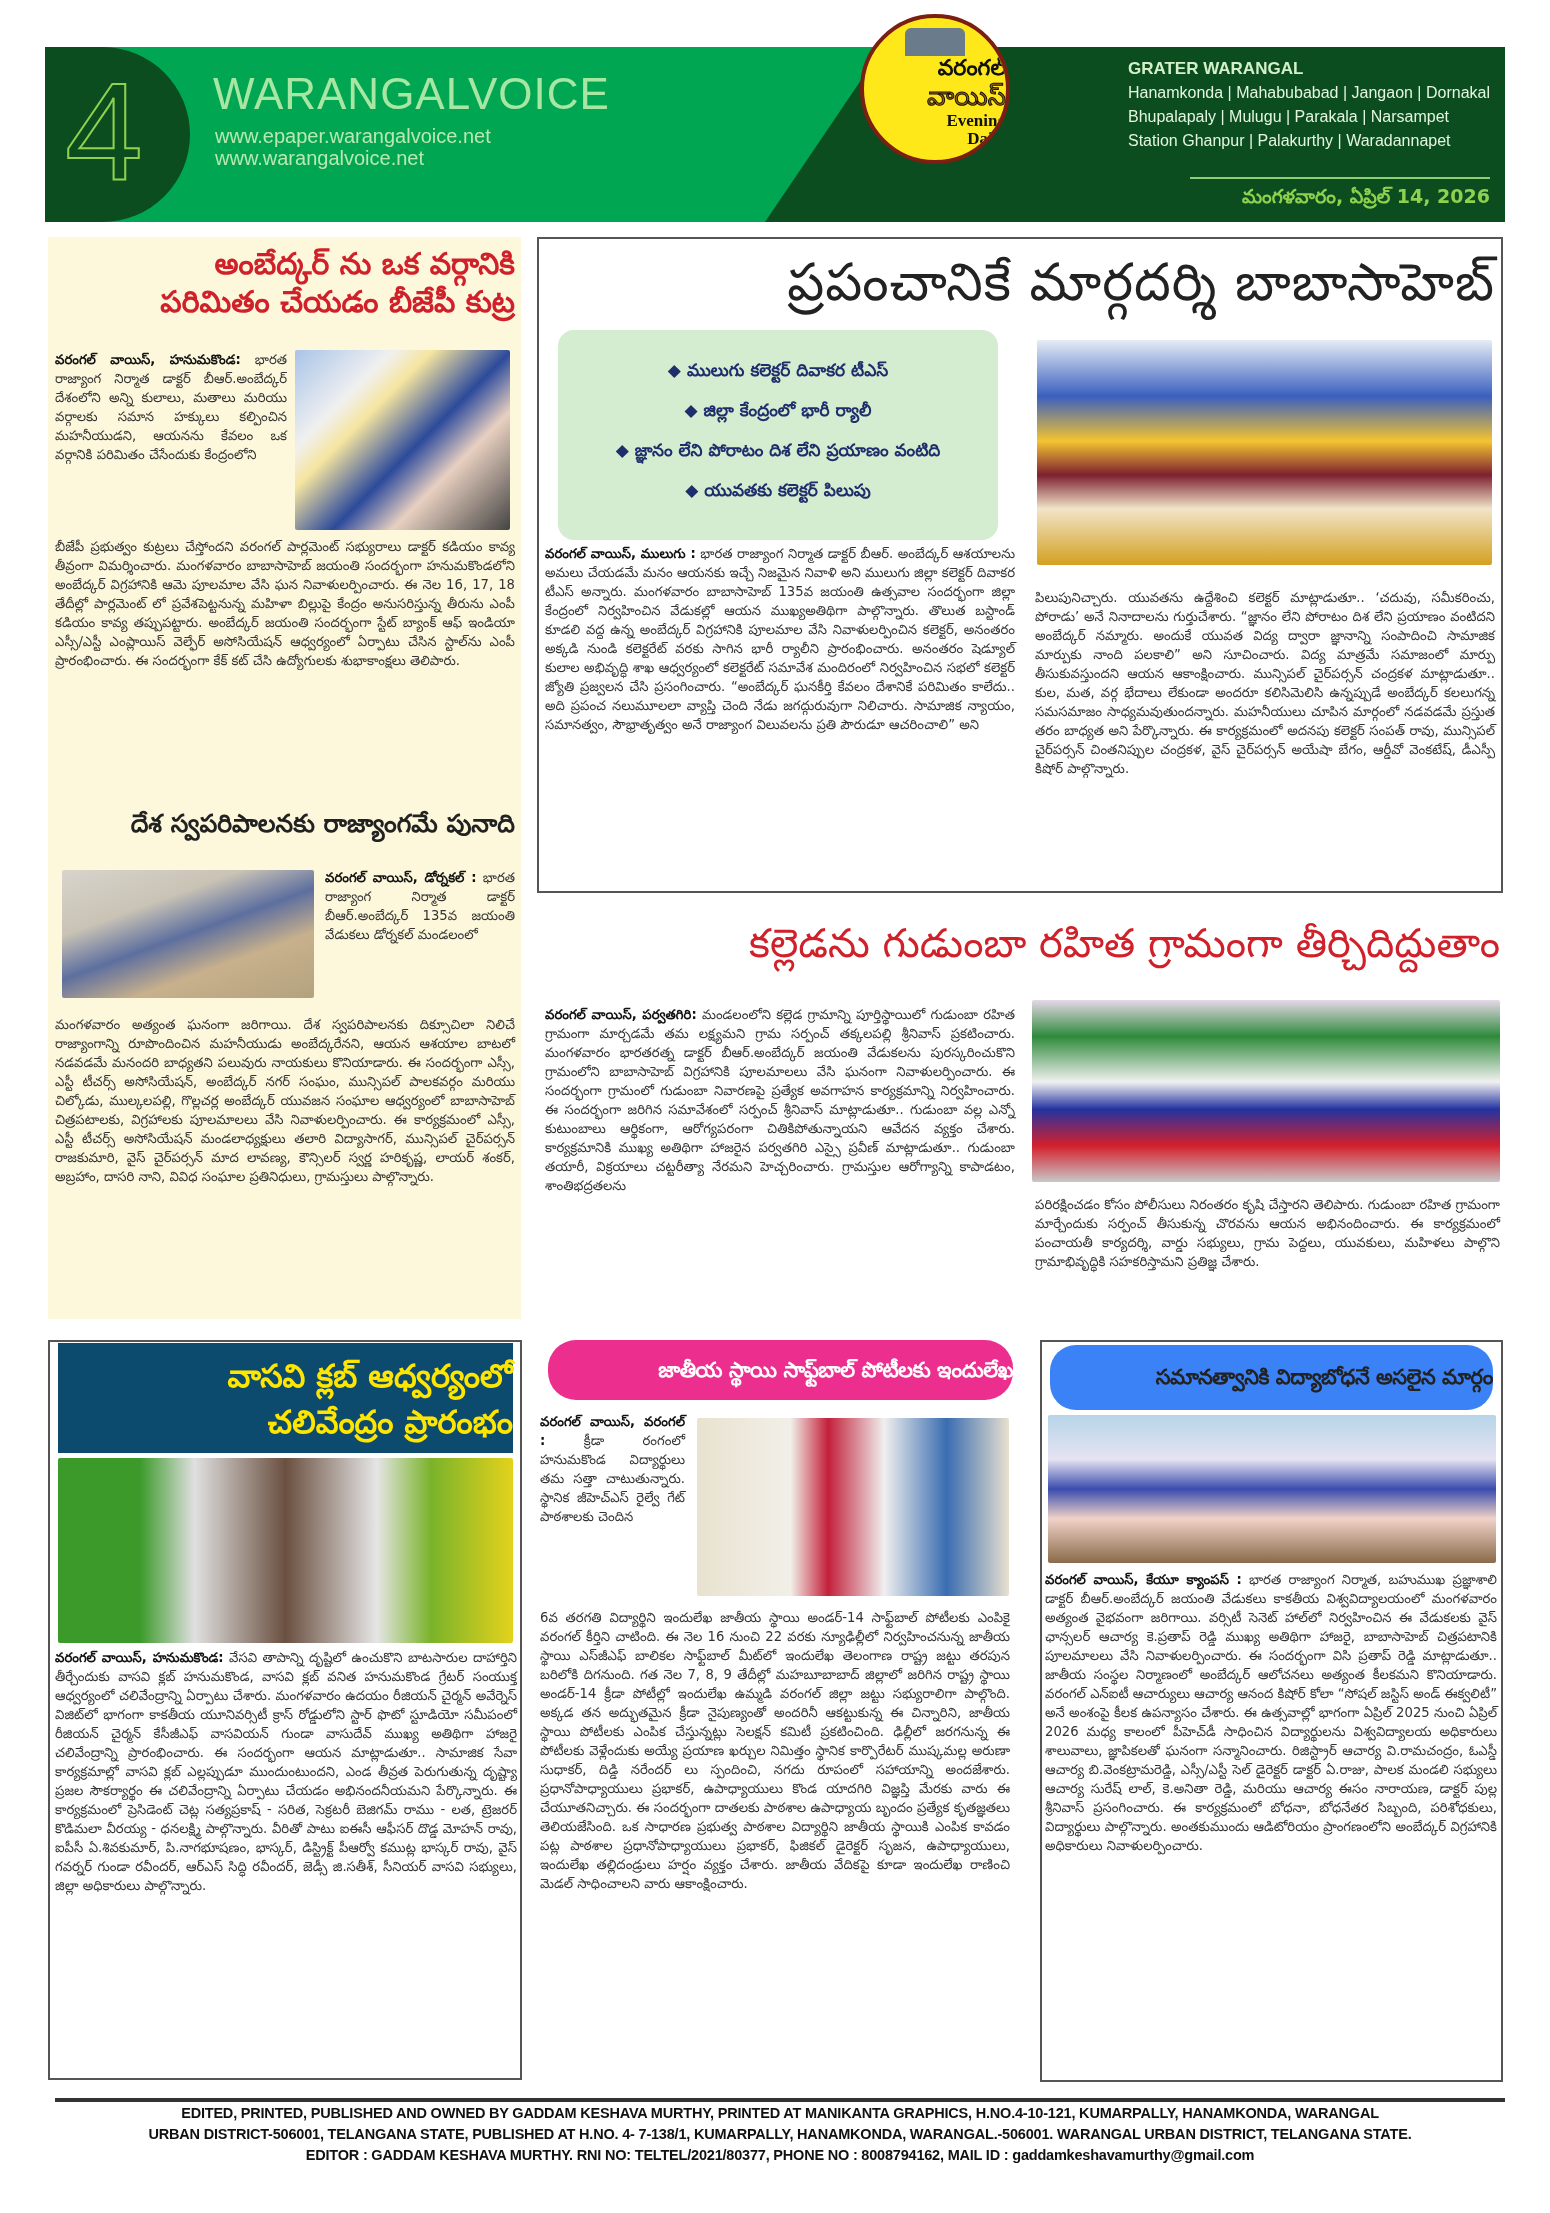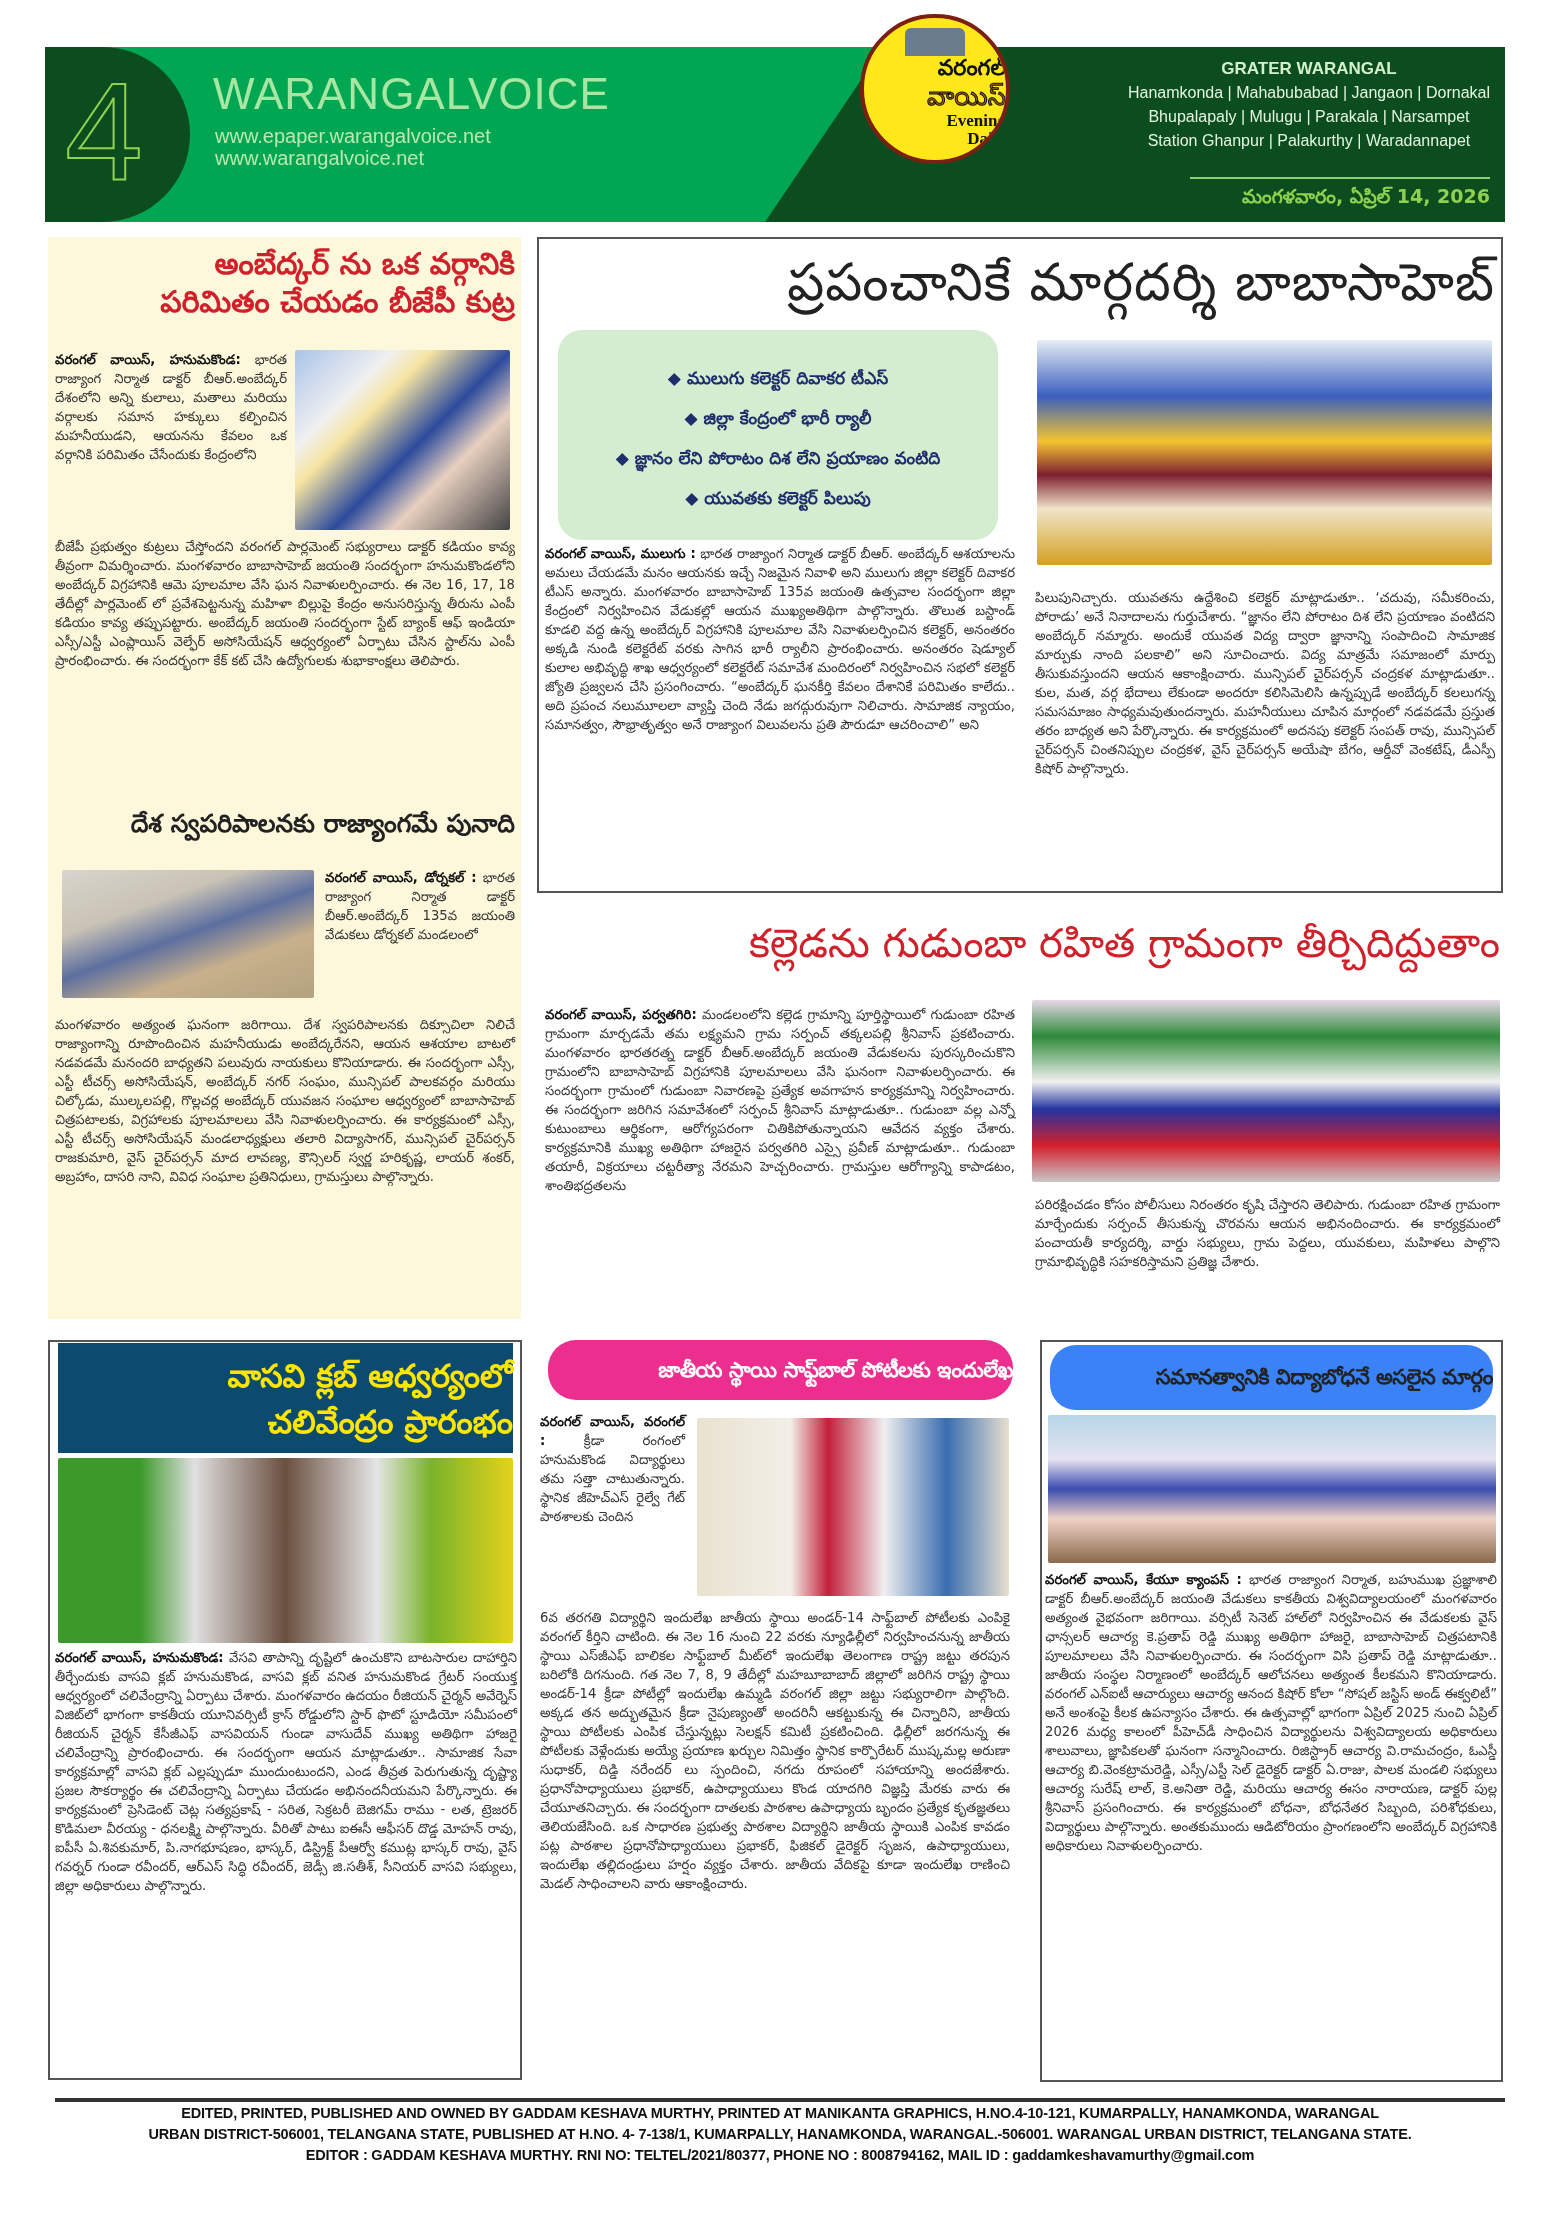--- a/index.html
+++ b/index.html
@@ -11,42 +11,42 @@
 #page-num{left:20px;top:10px;font-family:"Liberation Sans",sans-serif;font-size:140px;line-height:150px;color:#8fd14f;font-weight:300;-webkit-text-stroke:2px #8fd14f;color:transparent}
 #brand{left:168px;top:22px;font-family:"Liberation Sans",sans-serif;font-size:44px;letter-spacing:1px;color:#a8e6a3}
 #url1{left:170px;top:78px;font-family:"Liberation Sans",sans-serif;font-size:20px;color:#b9e9b0}
 #url2{left:170px;top:100px;font-family:"Liberation Sans",sans-serif;font-size:20px;color:#b9e9b0}
 #mh-right{left:720px;top:0;width:740px;height:175px;background:#0b4d1e;clip-path:polygon(16% 0,100% 0,100% 100%,0 100%)}
 #logo{left:860px;top:14px;width:150px;height:150px;border-radius:50%;background:#ffe81a;border:4px solid #7a1f12;text-align:right;overflow:hidden}
 #logo .temple{display:block;margin:10px auto 0;width:60px;height:28px;background:#6a7b8c;border-radius:6px 6px 0 0}
 #logo .l1{display:block;font-size:22px;font-weight:bold;color:#111;line-height:24px}
 #logo .l2{display:block;font-size:26px;font-weight:normal;color:#a16207;line-height:32px;-webkit-text-stroke:1px #111}
 #logo .l3{display:block;font-family:"Liberation Serif",serif;font-weight:bold;font-size:17px;color:#111;line-height:18px}
-#mh-info{right:15px;top:10px;text-align:center;font-family:"Liberation Sans",sans-serif;color:#cfe8cf}
+#mh-info{right:15px;top:10px;text-align:left;font-family:"Liberation Sans",sans-serif;color:#cfe8cf}
 #mh-info .gw{font-size:17px;font-weight:bold;color:#d4f0c9;line-height:24px}
 #mh-info .dl{font-size:16px;line-height:24px;color:#e4f5e0}
 #mh-rule{right:15px;top:130px;width:300px;height:2px;background:#8ccf75}
 #mh-date{right:15px;top:138px;font-size:19px;color:#8fd14f;font-weight:bold}
 
 .box-cream{background:#fdf8dc}
 .border{border:2px solid #555}
 .hl{text-align:right;font-weight:bold;line-height:1.25}
 .red{color:#d0202a}
 .dark{color:#222}
 .body{font-size:13.2px;line-height:19px;text-align:justify;color:#333}
 .body b{color:#111}
 .photo{border-radius:2px;overflow:hidden}
 .ph1{background:linear-gradient(135deg,#a9c4e8 0%,#f0f0f0 25%,#f6e5a0 35%,#2c4a9c 55%,#e8d0c0 70%,#444 100%)}
 .ph2{background:linear-gradient(160deg,#d8d4cc 0%,#c9c3b5 30%,#5d6f9f 50%,#c8b08c 70%,#b3a27e 100%)}
 .ph3{background:linear-gradient(180deg,#e6edf5 0%,#3a5fbf 25%,#f4c430 45%,#7d2030 60%,#f1e4c9 75%,#d4a020 100%)}
 .ph4{background:linear-gradient(180deg,#e6d8e8 0%,#2e8a3a 20%,#f1f1f1 45%,#2333a0 60%,#d41f2c 80%,#c8c8c8 100%)}
 .ph5{background:linear-gradient(90deg,#3c9a2a 0%,#3c9a2a 18%,#e0e0e0 30%,#6a5040 50%,#e5e5e5 70%,#7ab32a 82%,#e4d21c 100%)}
 .ph6{background:linear-gradient(90deg,#e8e2cf 0%,#f2efe8 30%,#c3203a 42%,#efefef 60%,#3a6db0 80%,#e8e0d0 100%)}
 .ph7{background:linear-gradient(180deg,#b7d5e8 0%,#e6e3f2 30%,#3a4cae 50%,#f0d2c8 70%,#8a6a4a 100%)}
-.bullets{left:558px;top:330px;width:440px;height:210px;background:#d4ecd0;border-radius:24px;padding:28px 0}
+.bullets{left:558px;top:330px;width:440px;height:210px;background:#d4ecd0;border-radius:16px;padding:20px 0}
 .bullets div{text-align:center;font-size:17px;font-weight:bold;color:#1e2d6b;line-height:40px}
 .bullets .dm{color:#1e2d6b;margin-right:6px}
 #footer-rule{left:55px;top:2098px;width:1450px;height:4px;background:#333}
 #footer{left:55px;top:2103px;width:1450px;text-align:center;font-family:"Liberation Sans",sans-serif;font-size:14.5px;font-weight:bold;line-height:21px;color:#111;letter-spacing:-0.2px}
 </style>
 </head>
 <body>
 
 <div id="masthead" class="abs">
   <div id="mh-left" class="abs"></div>

